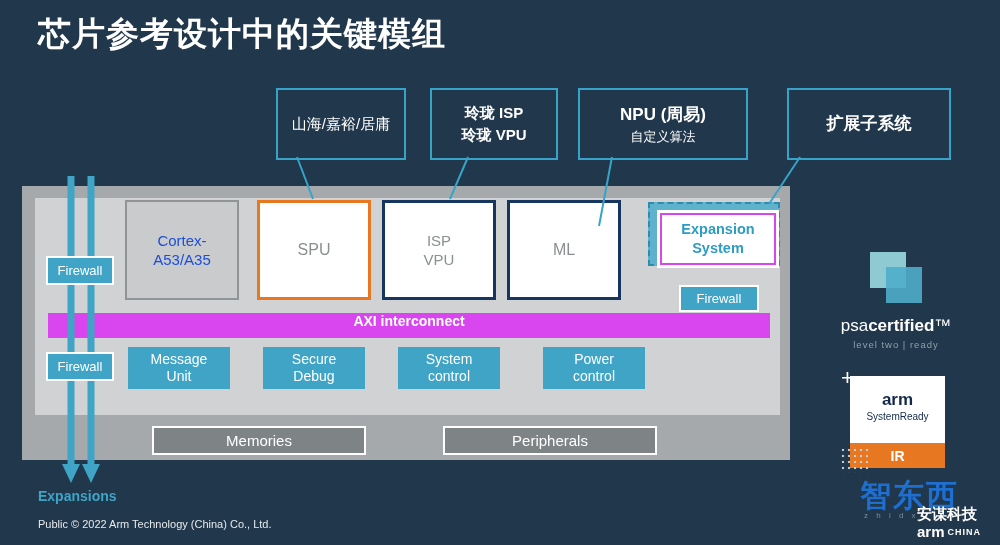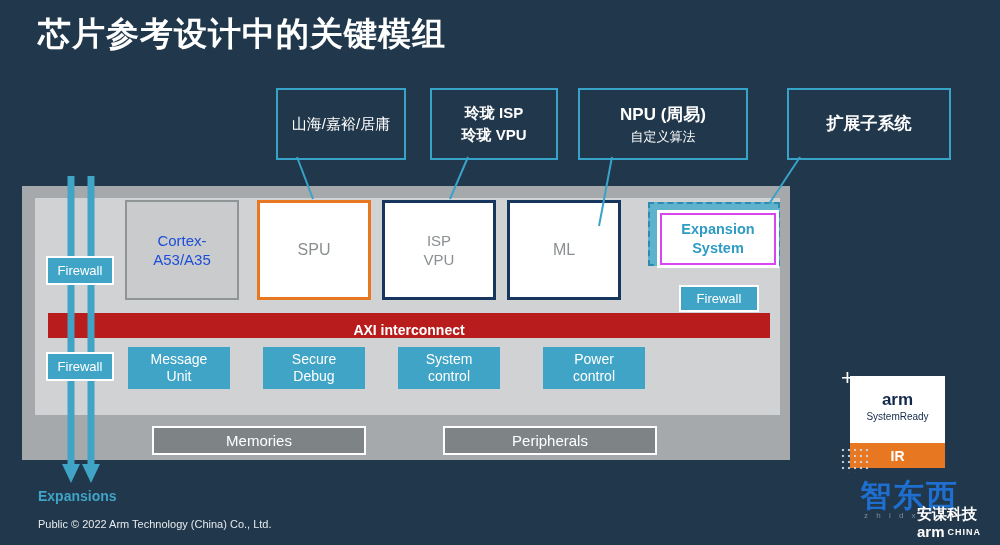--- a/index.html
+++ b/index.html
@@ -24,22 +24,22 @@
   .ml{left:507px;top:200px;width:108px;height:94px;background:#fff;border:3px solid #17365e;color:#8a8f91;font-size:16px;}
   .exp-dashed{position:absolute;left:648px;top:202px;width:128px;height:60px;background:#5fb2cc;border:2px dashed #2d8bb0;z-index:3;}
   .exp-box{position:absolute;left:660px;top:213px;width:112px;height:48px;background:#fff;border:2px solid #d946ef;
            box-shadow:0 0 0 3px #fff;color:#2f9cc3;font-size:14.5px;font-weight:600;display:flex;flex-direction:column;
            align-items:center;justify-content:center;line-height:1.3;z-index:4;}
   .firewall{position:absolute;background:#3fa4c6;border:2px solid #fff;color:#fff;font-size:13px;
             display:flex;align-items:center;justify-content:center;z-index:7;}
   .fw1{left:46px;top:256px;width:64px;height:25px;}
   .fw2{left:46px;top:352px;width:64px;height:25px;}
   .fw3{left:679px;top:285px;width:76px;height:23px;}
-  .axi{position:absolute;left:48px;top:313px;width:722px;height:25px;background:#b91c1c;color:#fff;font-size:14px;
-       font-weight:600;display:flex;align-items:flex-end;justify-content:center;z-index:3;}
+  .axi{position:absolute;left:48px;top:313px;width:722px;height:25px;background:#d946ef;color:#fff;font-size:14px;
+       font-weight:600;display:flex;align-items:flex-start;justify-content:center;z-index:3;}
   .tealblock{position:absolute;top:347px;height:42px;background:#3fa4c6;color:#fff;font-size:14px;display:flex;
              flex-direction:column;align-items:center;justify-content:center;line-height:1.25;z-index:3;}
   .tb1{left:128px;width:102px;}
   .tb2{left:263px;width:102px;}
   .tb3{left:398px;width:102px;}
   .tb4{left:535px;width:102px;margin-left:8px;}
   .membox{position:absolute;top:426px;height:25px;background:#7e8386;border:2px solid #fff;color:#fff;font-size:15px;
           display:flex;align-items:center;justify-content:center;z-index:3;}
   .mem{left:152px;width:210px;text-align:right;}
   .per{left:443px;width:210px;}
@@ -163,20 +163,30 @@
   <div class="firewall fw2">
     <span>Firewall</span>
   </div>
   <div class="firewall fw3">
     <span>Firewall</span>
   </div>
 
   <div class="expansions">Expansions</div>
   <div class="footer">Public © 2022 Arm Technology (China) Co., Ltd.</div>
 
+  <div class="psa">
+    <div class="psa-squares">
+      <div class="psa-sq1"></div>
+      <div class="psa-sq2"></div>
+    </div>
+    <div class="psa-text">
+      <span class="light">psa</span><span class="bold">certified</span><span>™</span>
+    </div>
+    <div class="psa-tag">level two | ready</div>
+  </div>
 
   <div class="sr-plus">+</div>
   <div class="sr-badge">
     <div class="sr-arm">arm</div>
     <div class="sr-name">SystemReady</div>
     <div class="sr-band">IR</div>
   </div>
   <div class="sr-dots"></div>
 
   <div class="zx-name">智东西</div>

